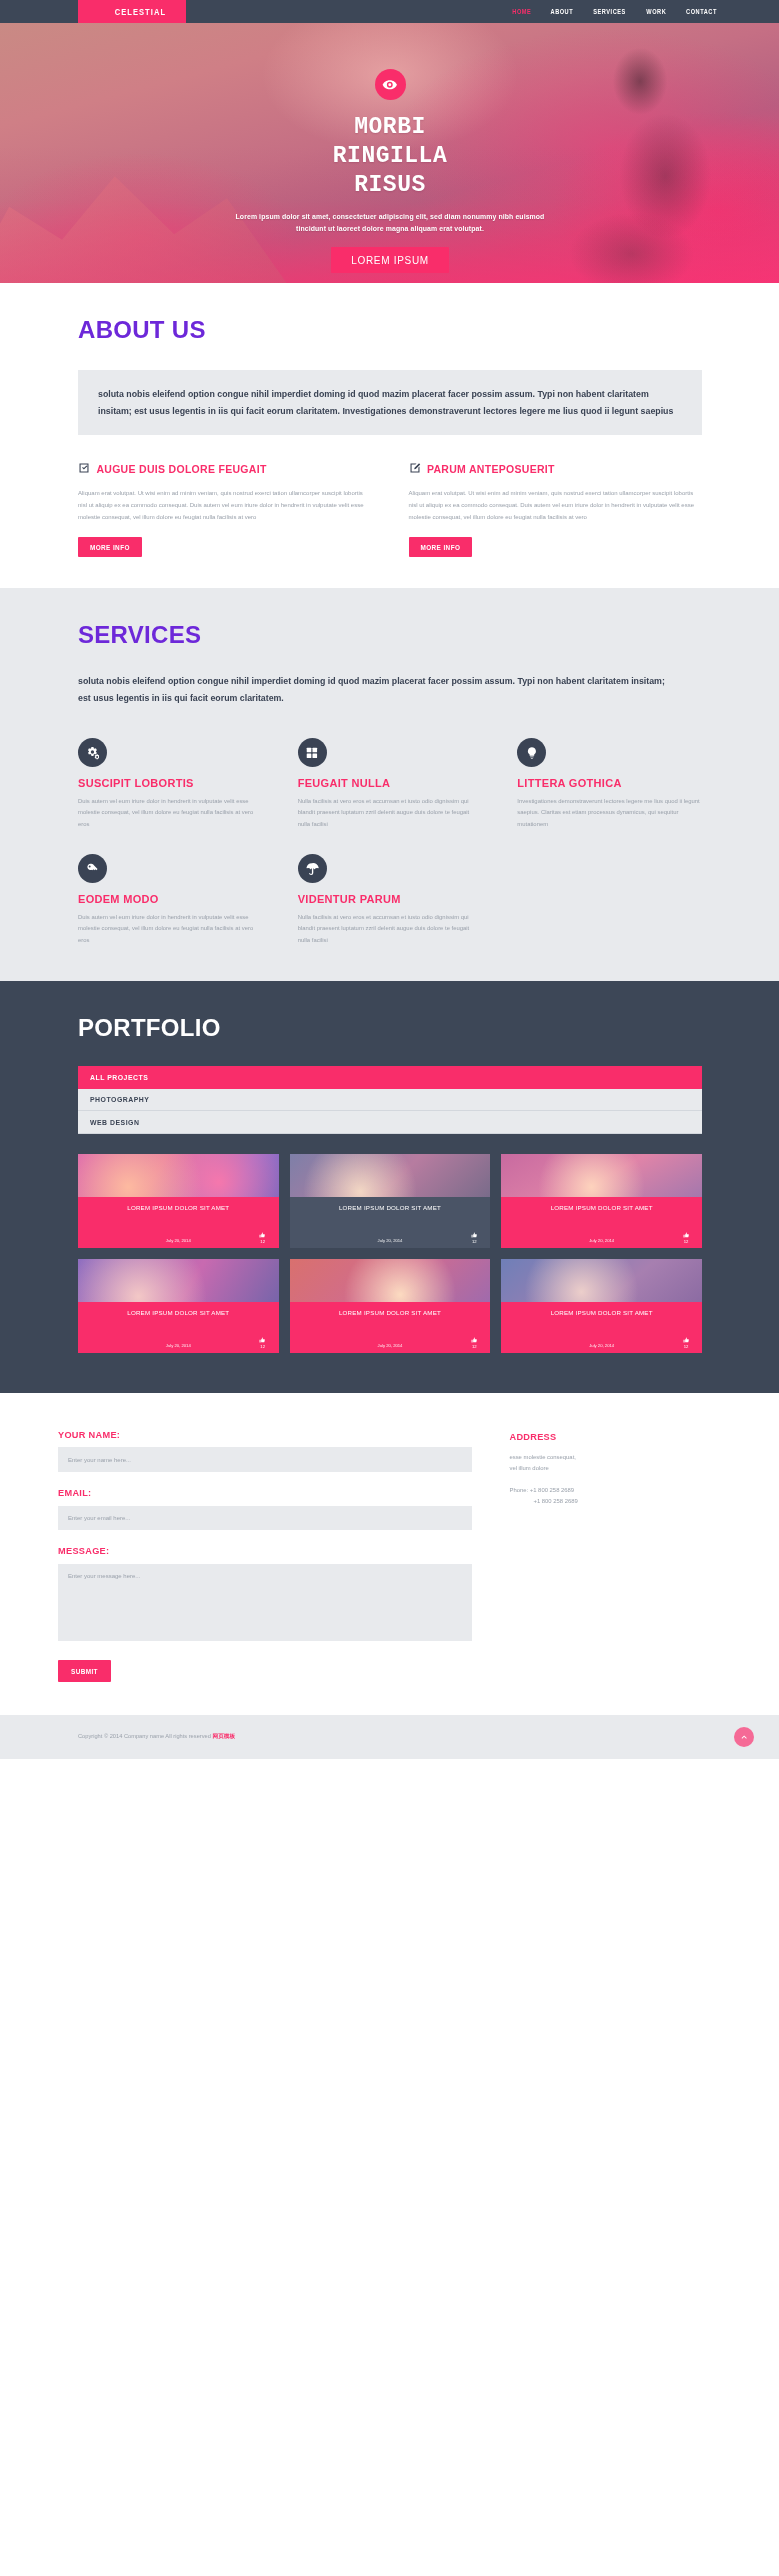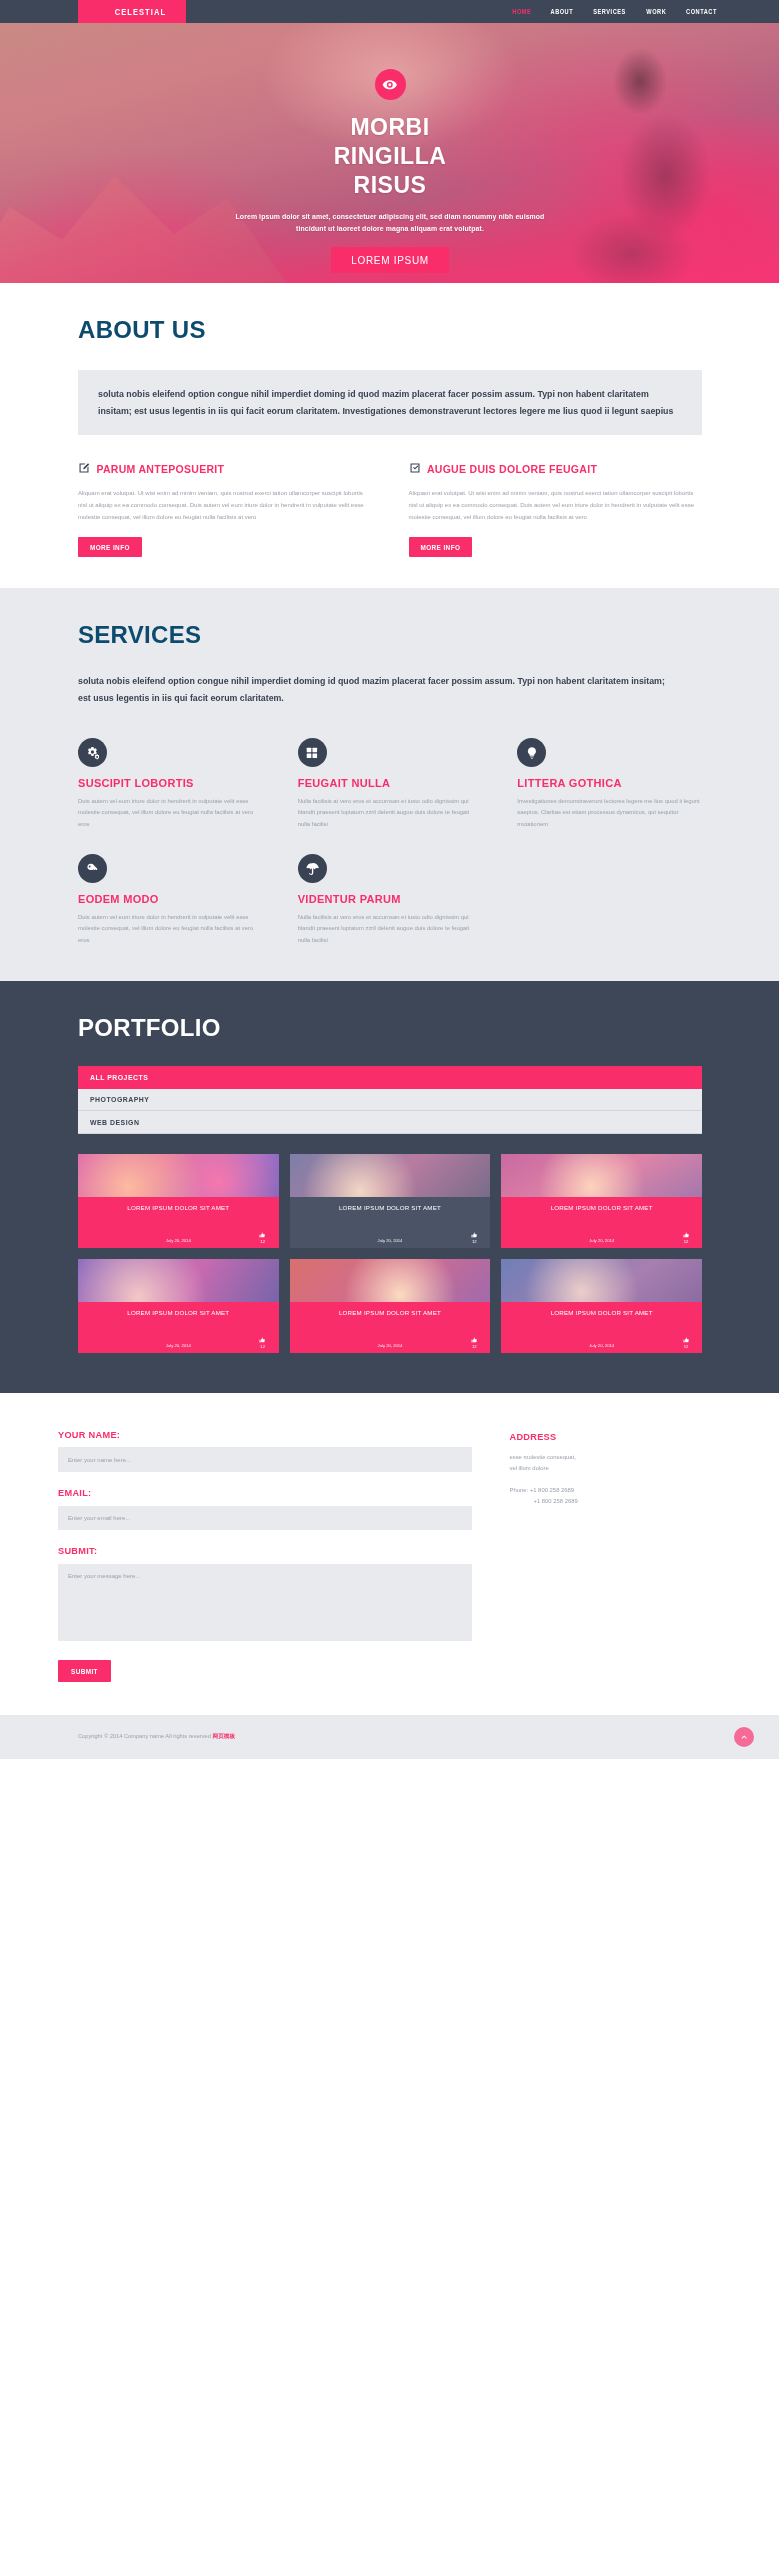--- a/index.html
+++ b/index.html
@@ -96,40 +96,41 @@
     width: 31px; height: 31px; border-radius: 50%;
     background: #f92d6a;
     display:flex; align-items:center; justify-content:center;
     margin-bottom: 13px;
   }
   .hero-eye svg { width: 15.6px; height: 15.6px; fill: #ffffff; }
   .hero-title {
     color:#ffffff; font-size: 23px; font-weight: bold;
     line-height: 1.26; text-align:center; letter-spacing: 0.5px;
     text-shadow: 0 0.9px 1.8px rgba(120,40,70,0.25);
+    font-family: Liberation Mono, monospace;
   }
   .hero-sub {
     margin-top: 11px;
     color:#ffffff; font-size: 6.9px; font-weight: bold;
     line-height: 1.7; text-align:center; max-width: 330px;
     letter-spacing: 0.1px;
     text-shadow: 0 0.9px 0.9px rgba(120,40,70,0.3);
   }
   .hero-btn {
     margin-top: 13px;
     background: #f92d6a; color:#fff; border:none;
     font-size: 10px; font-weight: normal; letter-spacing: 0.7px;
     padding: 7.3px 20px; cursor:pointer; border-radius:0.9px;
     font-family:"Liberation Sans", sans-serif;
   }
 
   
   .section { padding: 0 78px; }
   .sec-title {
-    font-size: 24px; font-weight: bold; color:#0c4a6e;
+    font-size: 24px; font-weight: bold; color:#6d28d9;
     letter-spacing: 0.3px;
   }
 
   
   .about { background:#fff; padding-top: 33px; padding-bottom: 31px; }
   .about .sec-title { margin-bottom: 26px; }
   .about-box {
     background:#e8eaed; padding: 15.6px 20px;
     font-size: 8.8px; font-weight: bold; line-height: 1.95; color:#3a4354;
   }
@@ -314,37 +315,37 @@
 
   <div class="section about">
     <div class="sec-title">ABOUT US</div>
     <div class="about-box">soluta nobis eleifend option congue nihil imperdiet doming id quod mazim placerat facer possim assum. Typi non habent claritatem insitam; est usus legentis in iis qui facit eorum claritatem. Investigationes demonstraverunt lectores legere me lius quod ii legunt saepius</div>
     <div class="about-cols">
 
       <div class="about-col">
         <div class="col-head">
           <span>
             <svg viewBox="0 0 24 24">
+                <path d="M3 3h18v18H3V3zm2.2 2.2v13.6h13.6V5.2H5.2zm3 6.4 1.6-1.6 2 2 5.2-5.2 1.6 1.6-6.8 6.8-3.6-3.6z"></path>
+              </svg>
+          </span>
+          <span class="col-title">AUGUE DUIS DOLORE FEUGAIT</span>
+        </div>
+        <div class="col-body">Aliquam erat volutpat. Ut wisi enim ad minim veniam, quis nostrud exerci tation ullamcorper suscipit lobortis nisl ut aliquip ex ea commodo consequat. Duis autem vel eum iriure dolor in hendrerit in vulputate velit esse molestie consequat, vel illum dolore eu feugiat nulla facilisis at vero</div>
+        <button class="btn-pink">MORE INFO</button>
+      </div>
+
+      <div class="about-col">
+        <div class="col-head">
+          <span>
+            <svg viewBox="0 0 24 24">
                 <path d="M3 3h12l-2.2 2.2H5.2v13.6h13.6v-7.6L21 9v12H3V3zm17.1-.4 2.3 2.3-9 9-3 .7.7-3 9-9z"></path>
               </svg>
           </span>
           <span class="col-title">PARUM ANTEPOSUERIT</span>
-        </div>
-        <div class="col-body">Aliquam erat volutpat. Ut wisi enim ad minim veniam, quis nostrud exerci tation ullamcorper suscipit lobortis nisl ut aliquip ex ea commodo consequat. Duis autem vel eum iriure dolor in hendrerit in vulputate velit esse molestie consequat, vel illum dolore eu feugiat nulla facilisis at vero</div>
-        <button class="btn-pink">MORE INFO</button>
-      </div>
-
-      <div class="about-col">
-        <div class="col-head">
-          <span>
-            <svg viewBox="0 0 24 24">
-                <path d="M3 3h18v18H3V3zm2.2 2.2v13.6h13.6V5.2H5.2zm3 6.4 1.6-1.6 2 2 5.2-5.2 1.6 1.6-6.8 6.8-3.6-3.6z"></path>
-              </svg>
-          </span>
-          <span class="col-title">AUGUE DUIS DOLORE FEUGAIT</span>
         </div>
         <div class="col-body">Aliquam erat volutpat. Ut wisi enim ad minim veniam, quis nostrud exerci tation ullamcorper suscipit lobortis nisl ut aliquip ex ea commodo consequat. Duis autem vel eum iriure dolor in hendrerit in vulputate velit esse molestie consequat, vel illum dolore eu feugiat nulla facilisis at vero</div>
         <button class="btn-pink">MORE INFO</button>
       </div>
 
     </div>
   </div>
 
   <div class="section services">
     <div class="sec-title">SERVICES</div>
@@ -520,21 +521,21 @@
   </div>
 
   <div class="contact">
     <div class="form-col">
       <div class="field-label">YOUR NAME:</div>
       <input class="field-input" type="text" placeholder="Enter your name here..." style="">
 
       <div class="field-label">EMAIL:</div>
       <input class="field-input" type="text" placeholder="Enter your email here..." style="">
 
-      <div class="field-label">SUBMIT:</div>
+      <div class="field-label">MESSAGE:</div>
       <textarea class="field-input" placeholder="Enter your message here..." style=""></textarea>
 
       <button class="submit-btn">SUBMIT</button>
     </div>
 
     <div class="addr-col">
       <div class="addr-title">ADDRESS</div>
       <div class="addr-line">esse molestie consequat,</div>
       <div class="addr-line">vel illum dolore</div>
       <div class="addr-phones">

